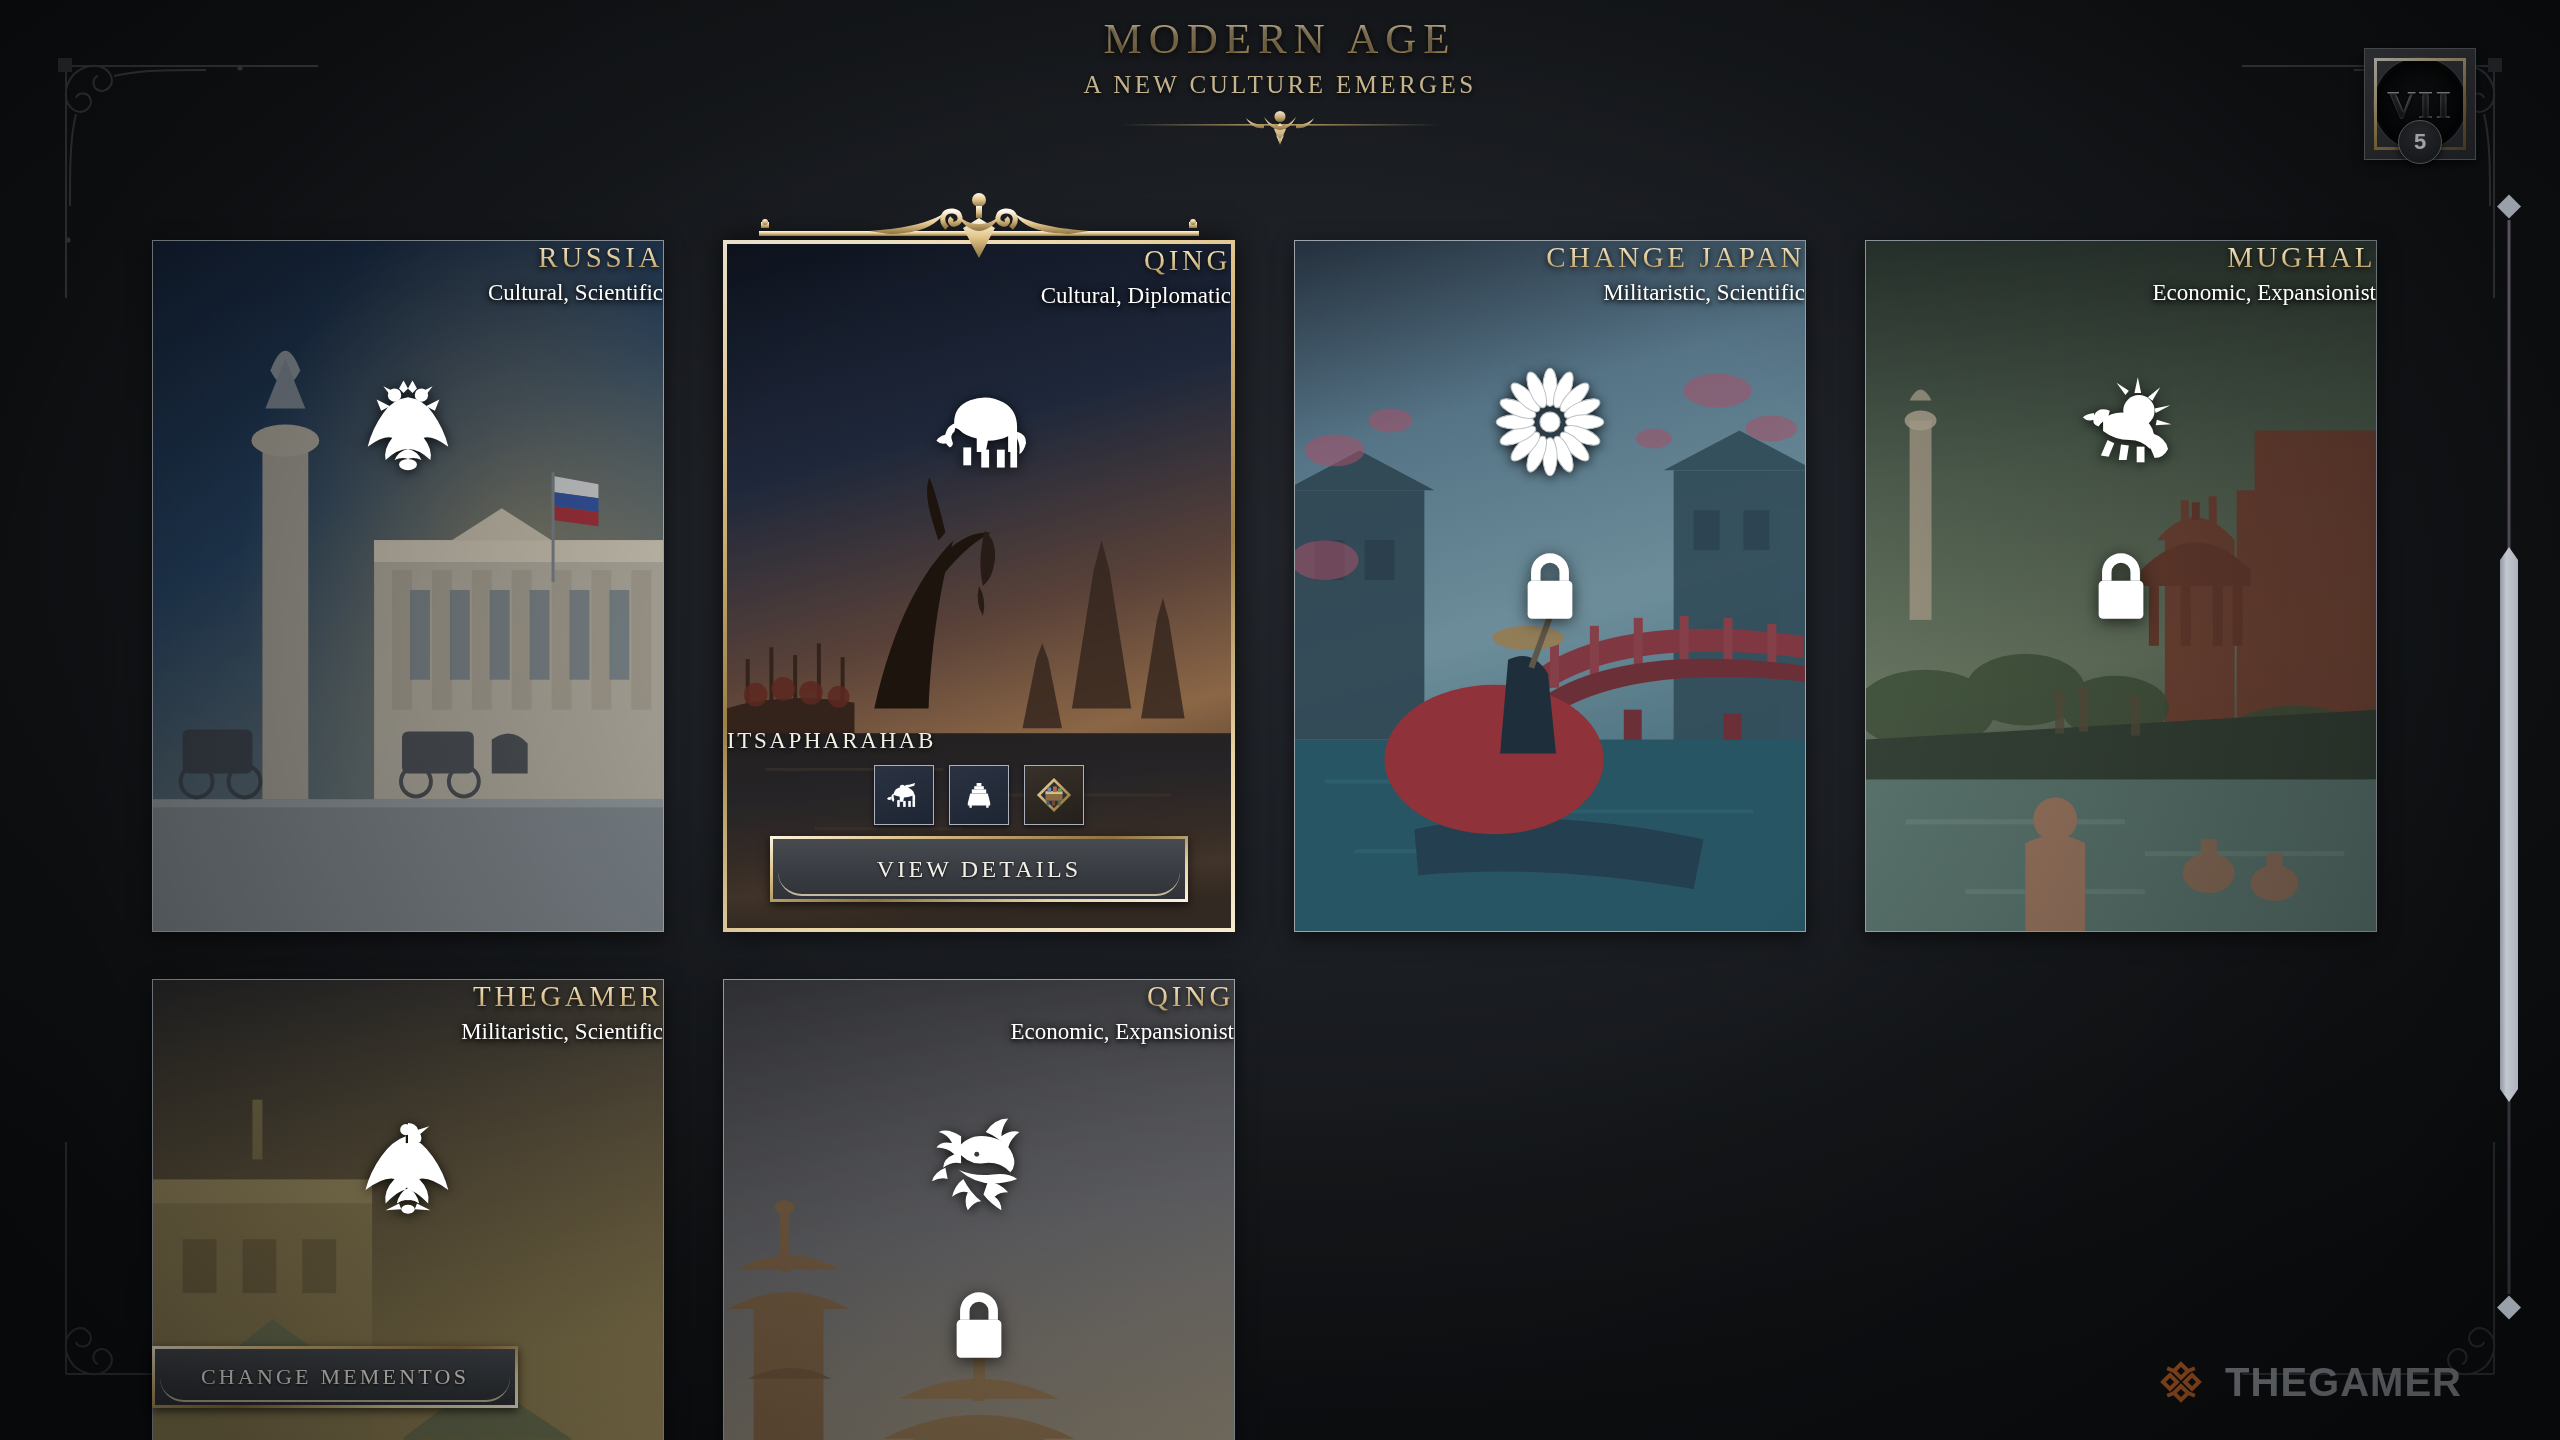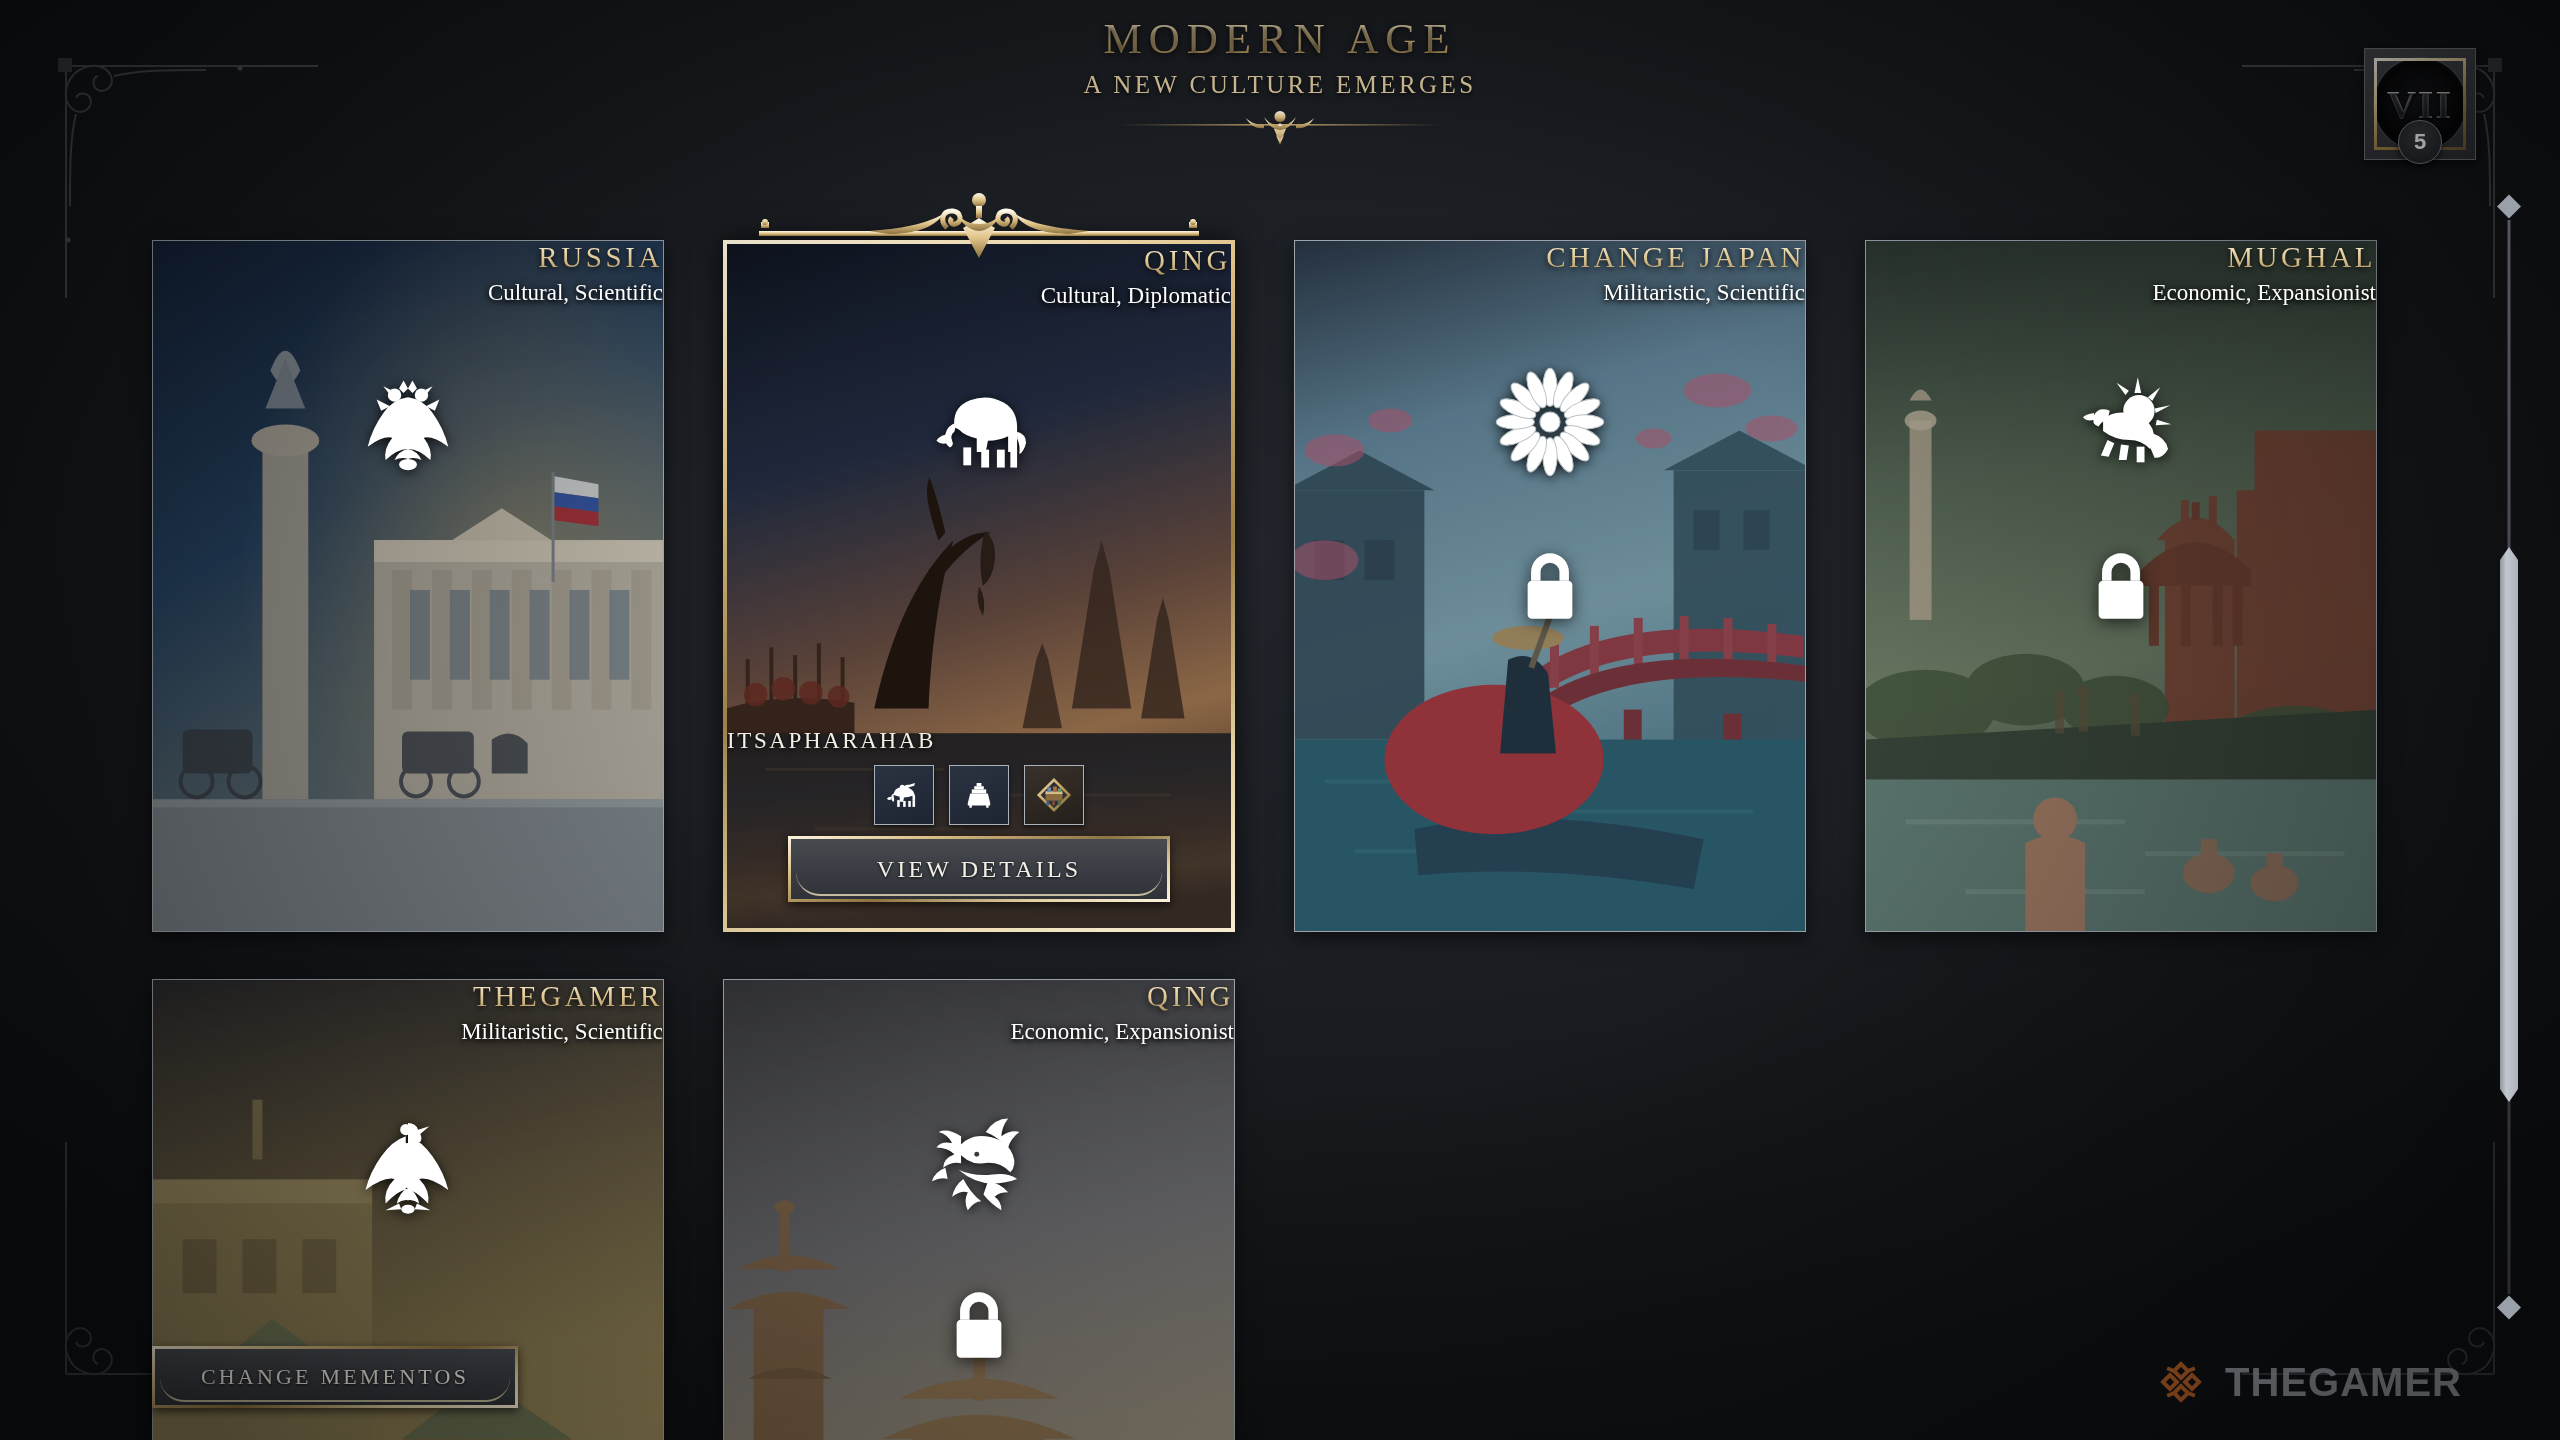--- a/index.html
+++ b/index.html
@@ -247,21 +247,21 @@
     content: "";
     position: absolute;
     left: 5px; right: 5px; bottom: 3px; height: 22px;
     border-bottom: 2px solid rgba(247,232,192,0.75);
     border-radius: 0 0 36px 36px;
     pointer-events: none;
   }
   .view-details {
     position: absolute;
     left: 50%; bottom: 26px; transform: translateX(-50%);
-    width: 382px; height: 66px;
+    width: 418px; height: 66px;
     font-size: 24px;
     z-index: 7;
   }
   .change-mementos {
     position: absolute;
     left: 152px; bottom: 32px;
     width: 366px; height: 62px;
     font-size: 22px;
   }
 

